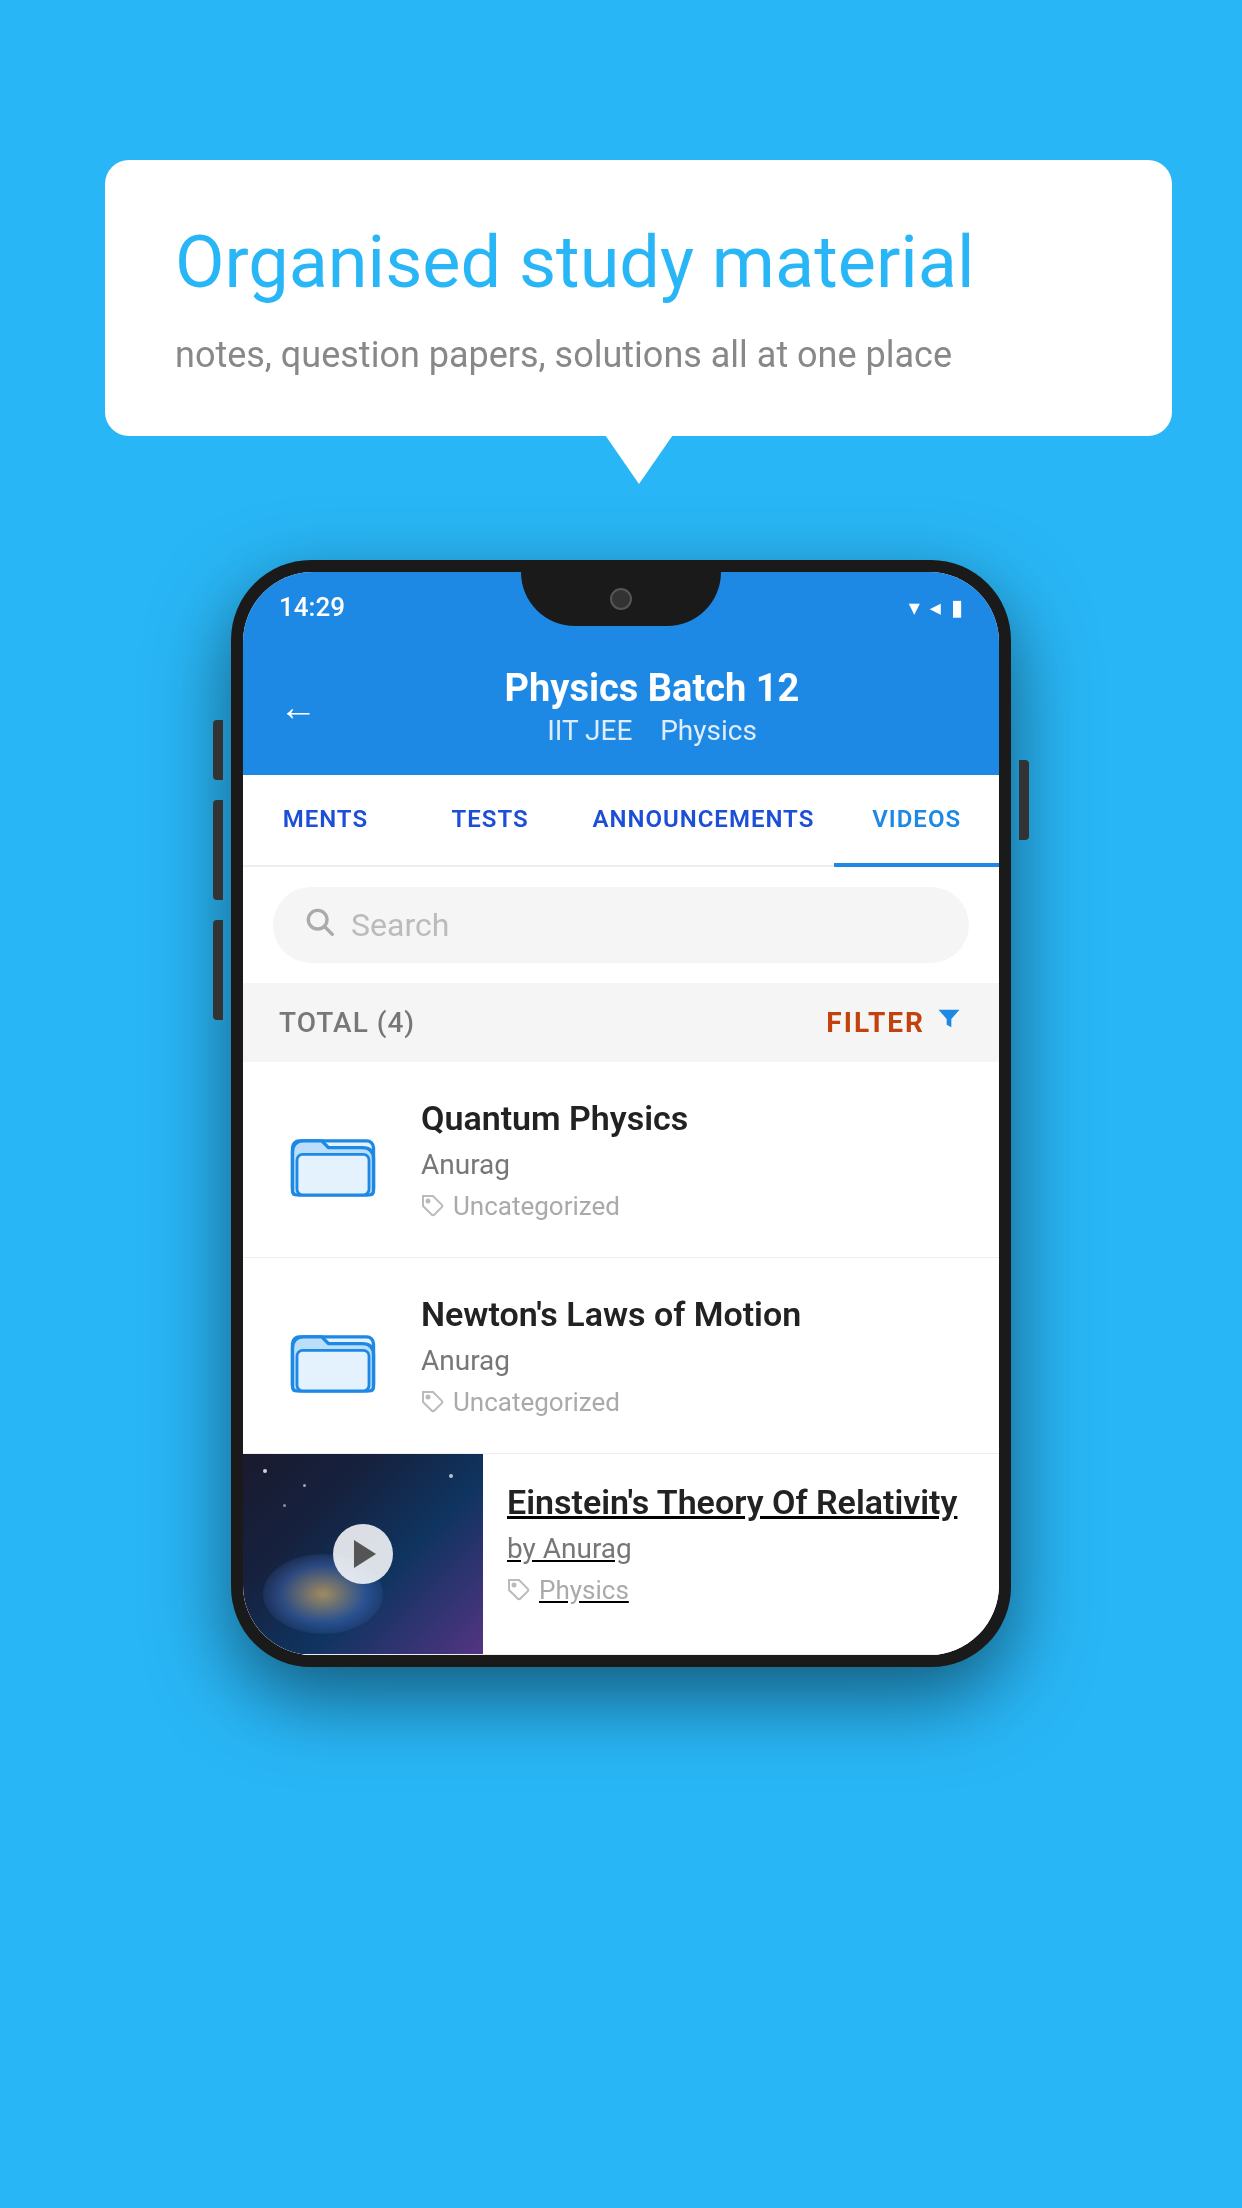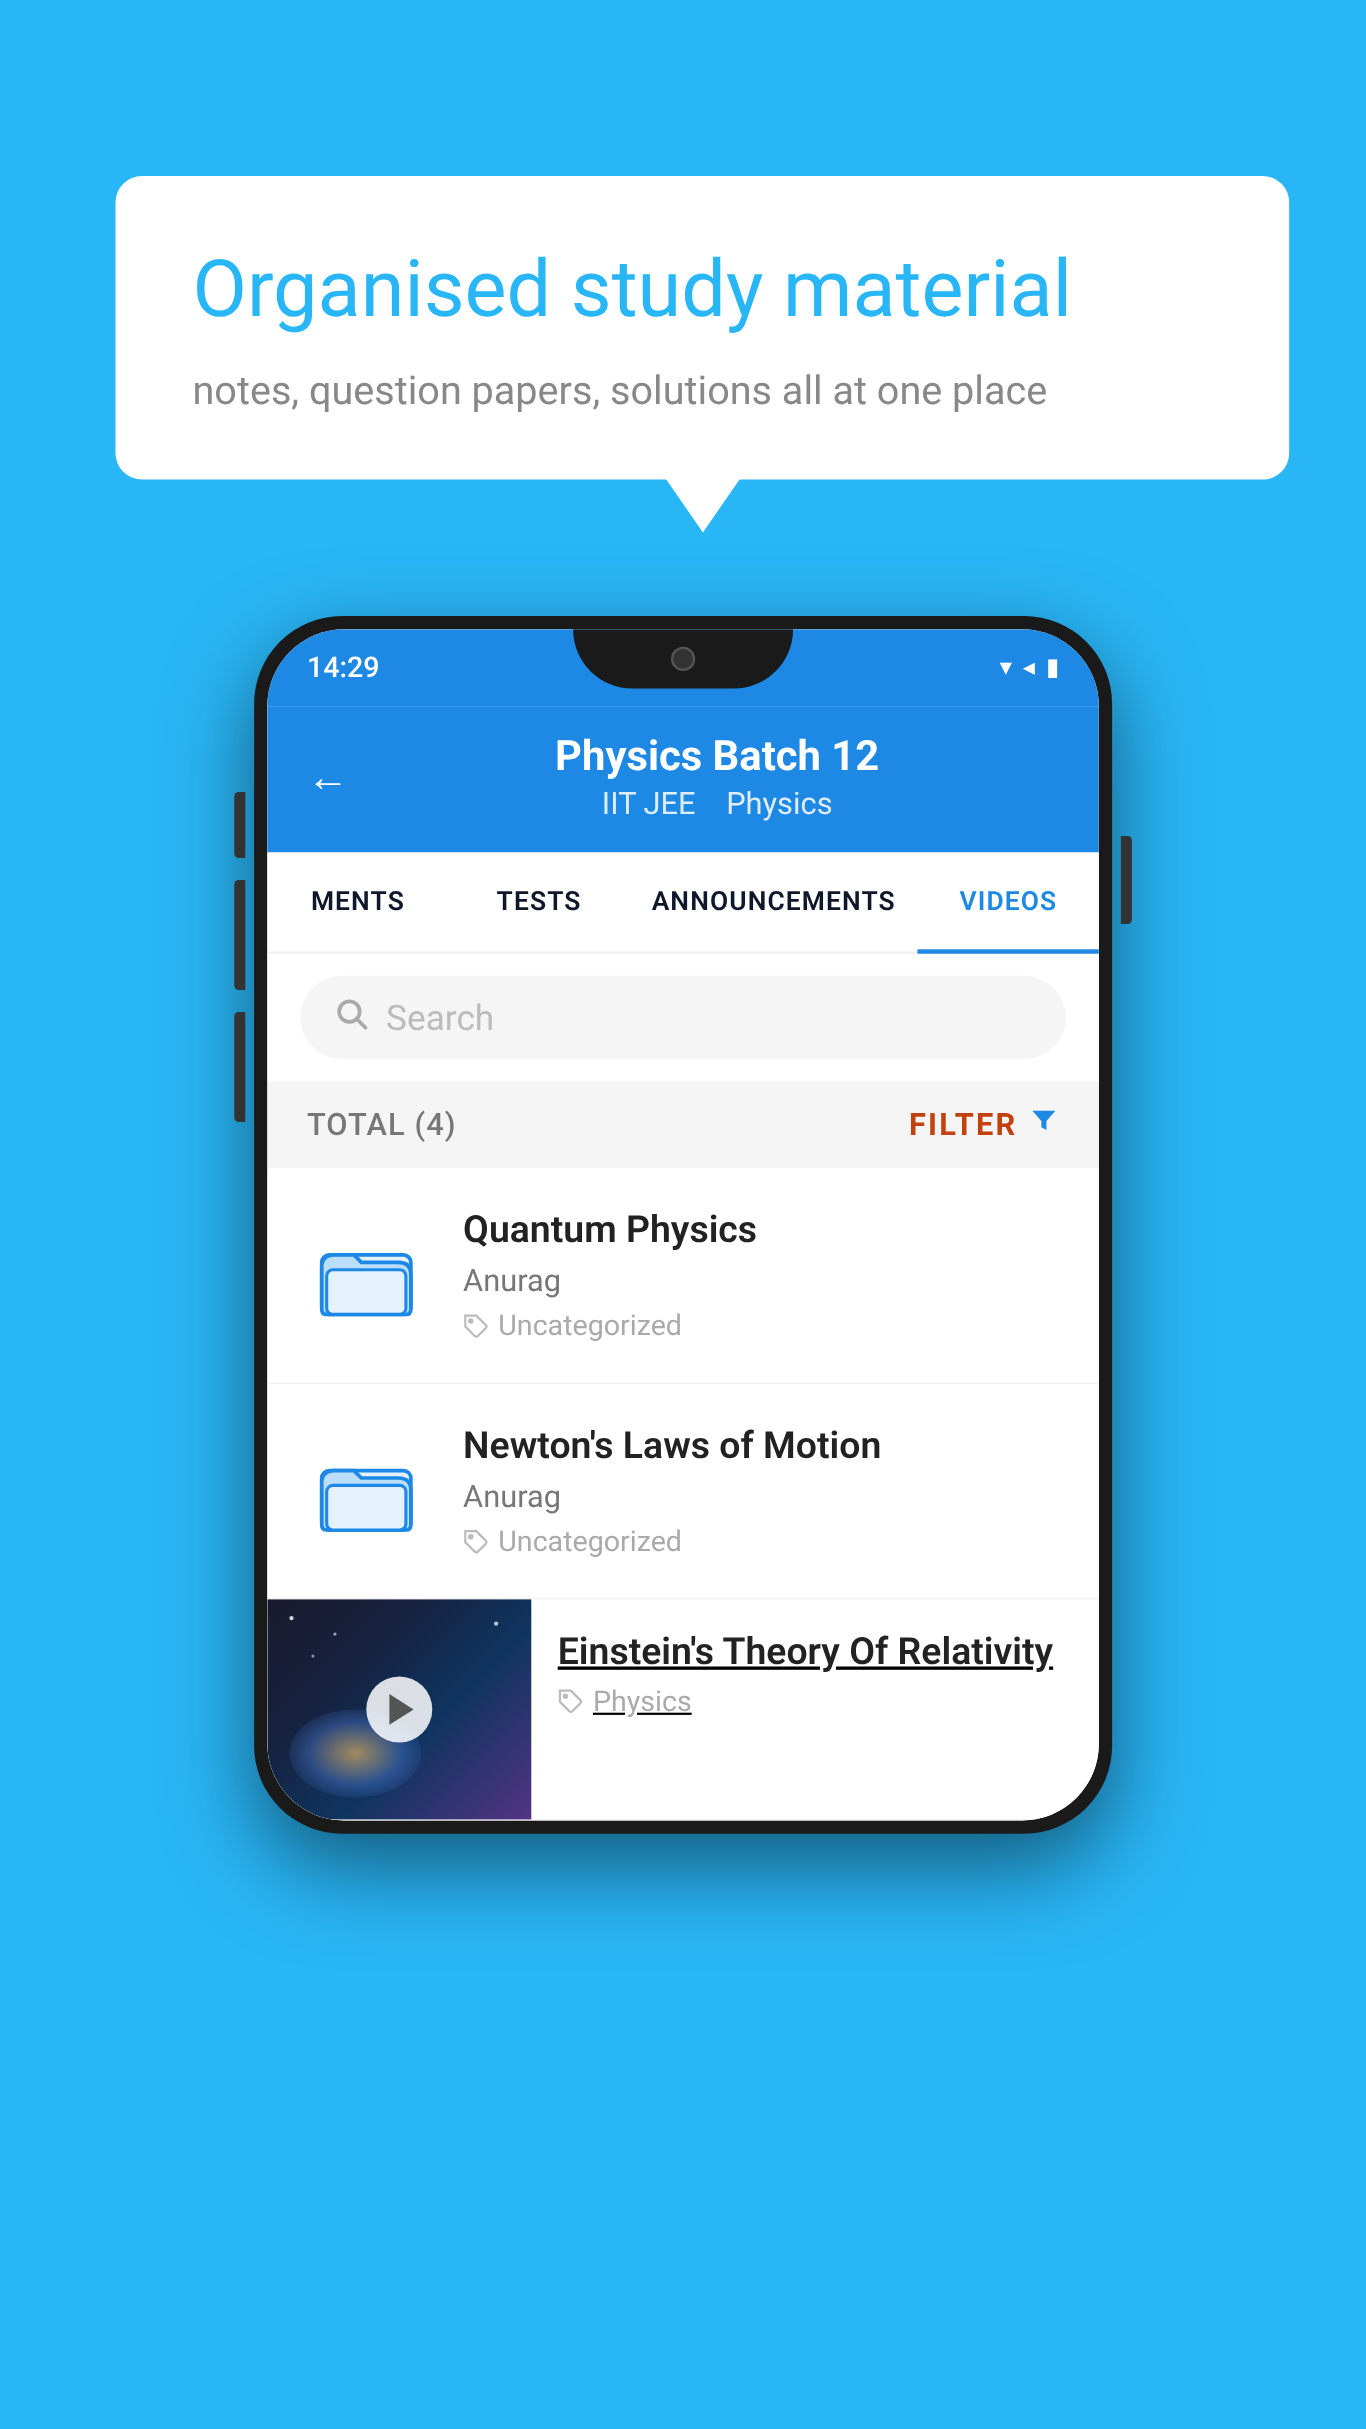--- a/index.html
+++ b/index.html
@@ -166,21 +166,21 @@
     .tabs-bar {
       background: white;
       display: flex;
       border-bottom: 2px solid #eee;
     }
 
     .tab-item {
       padding: 30px 20px;
       font-size: 24px;
       font-weight: 600;
-      color: #0f172a;
+      color: #1d4ed8;
       text-transform: uppercase;
       letter-spacing: 1px;
       cursor: pointer;
       flex: 1;
       text-align: center;
     }
 
     .tab-item.active {
       color: #1e88e5;
       border-bottom: 4px solid #1e88e5;
@@ -541,20 +541,21 @@
             <div style="position:absolute;top:15px;left:20px;width:4px;height:4px;background:white;border-radius:50%;opacity:0.8;"></div>
             <div style="position:absolute;top:30px;left:60px;width:3px;height:3px;background:white;border-radius:50%;opacity:0.6;"></div>
             <div style="position:absolute;top:20px;right:30px;width:4px;height:4px;background:white;border-radius:50%;opacity:0.7;"></div>
             <div style="position:absolute;top:50px;left:40px;width:3px;height:3px;background:white;border-radius:50%;opacity:0.5;"></div>
             <div class="play-btn">
               <div class="play-triangle"></div>
             </div>
           </div>
           <div class="thumb-info">
             <div class="thumb-title">Einstein's Theory Of Relativity</div>
+            <div class="thumb-author">by Anurag</div>
             <div class="thumb-tag">
               <svg width="24" height="24" viewBox="0 0 24 24" fill="none" stroke="#bbb" stroke-width="2">
                 <path d="M20.59 13.41l-7.17 7.17a2 2 0 01-2.83 0L2 12V2h10l8.59 8.59a2 2 0 010 2.82z"></path>
                 <circle cx="7" cy="7" r="1.5" fill="#bbb"></circle>
               </svg>
               <span>Physics</span>
             </div>
           </div>
         </div>
 

